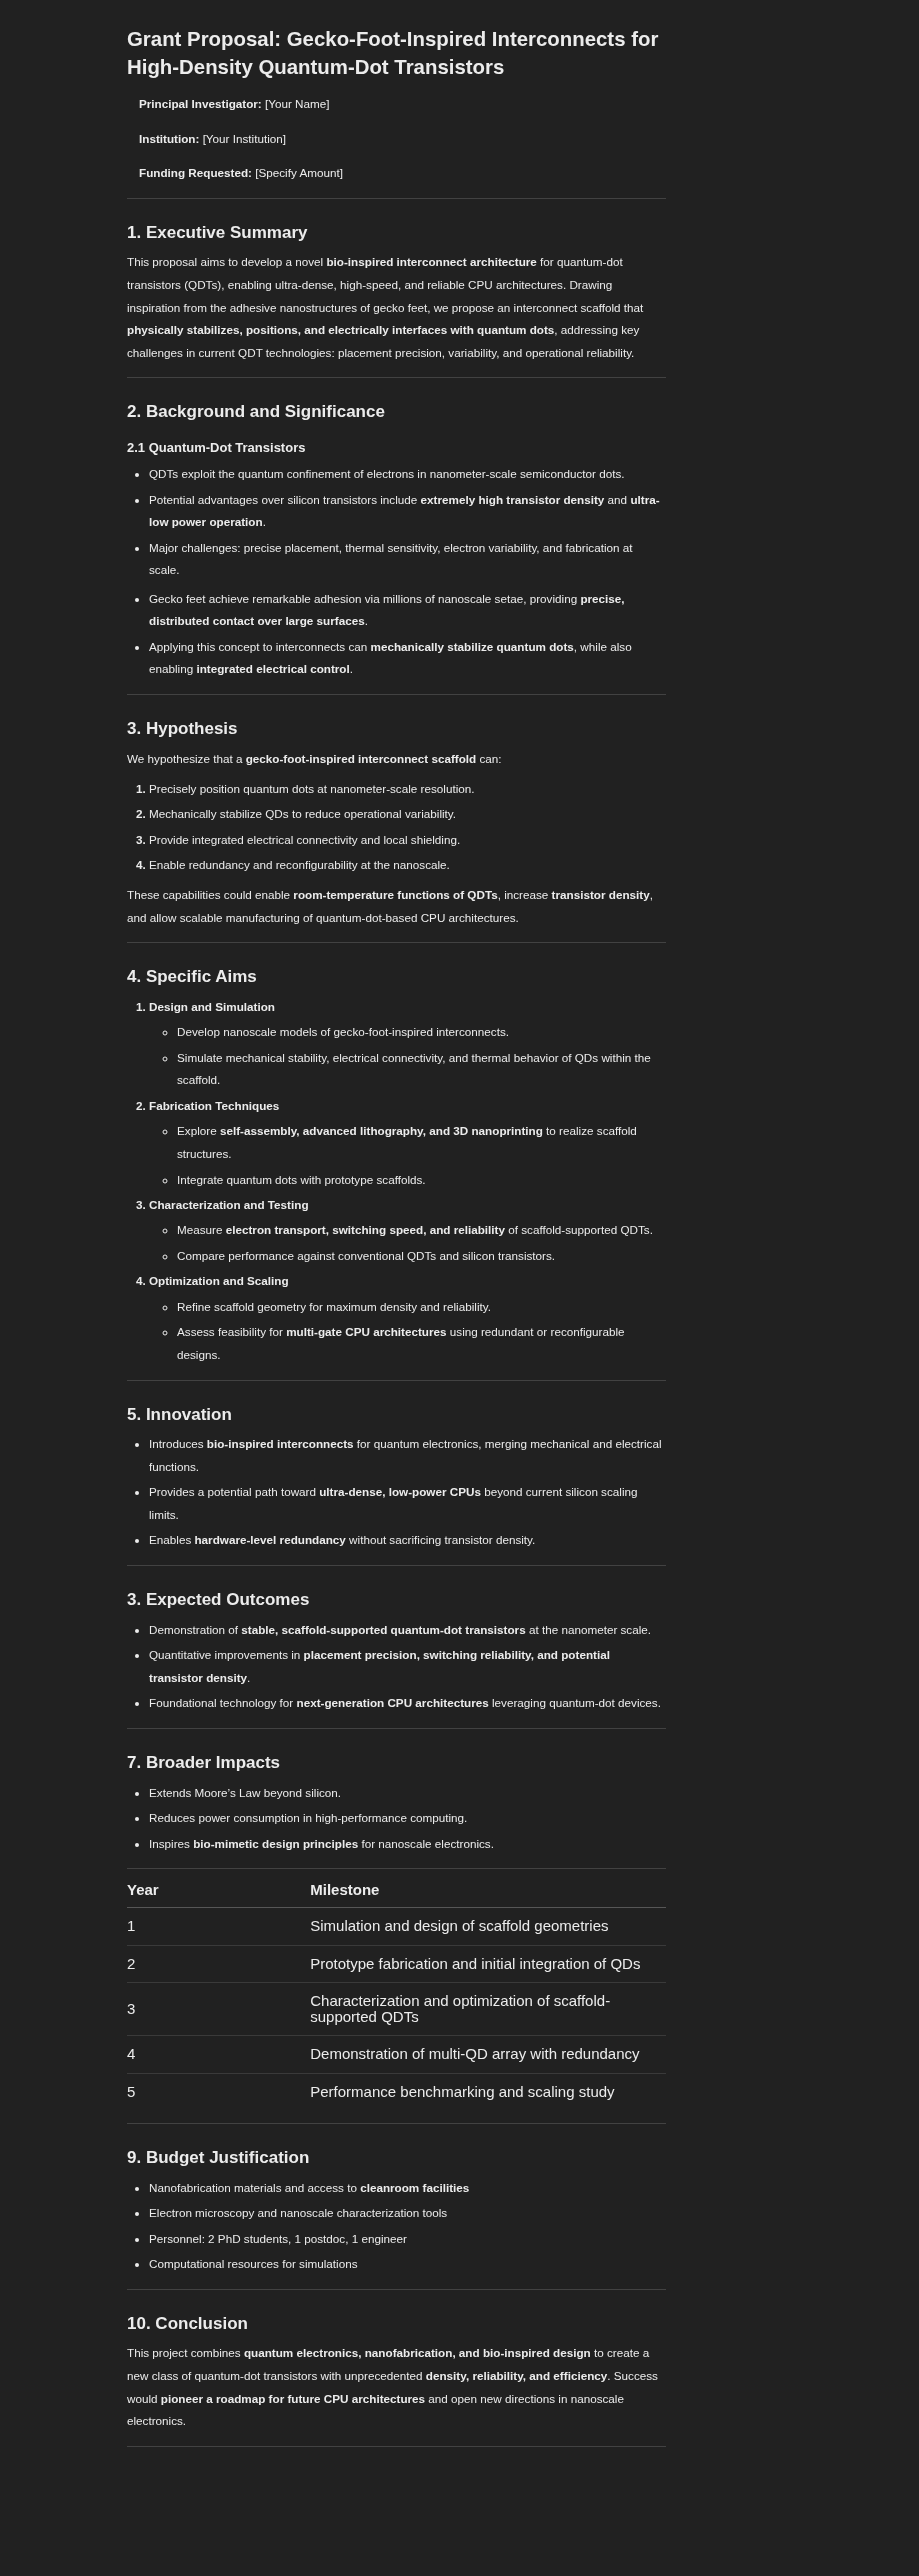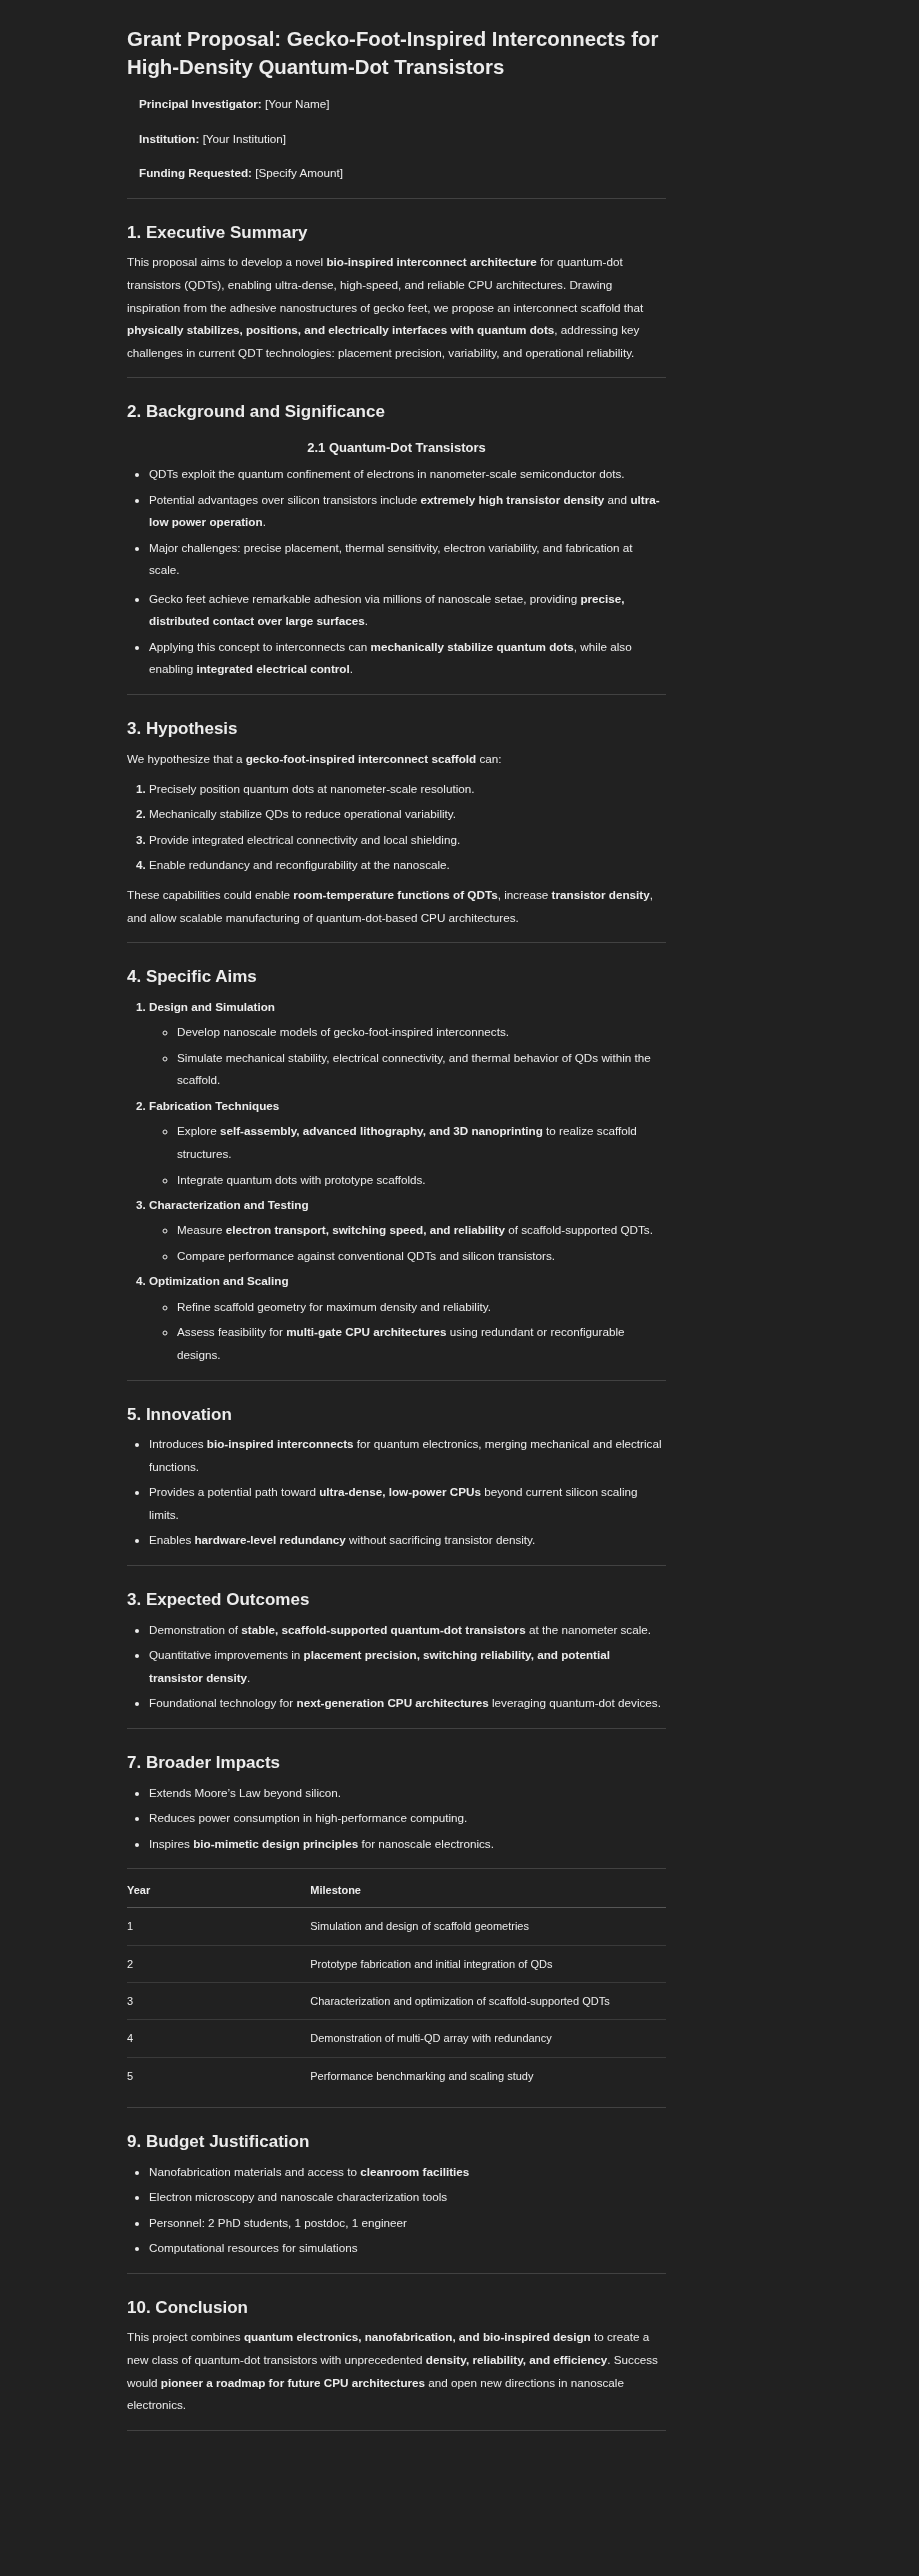--- a/index.html
+++ b/index.html
@@ -42,33 +42,32 @@
     font-size: 17px;
     line-height: 23.4px;
     font-weight: 700;
     margin: 22px 0 7.3px 0;
   }
   h3 {
     font-size: 13px;
     line-height: 19px;
     font-weight: 700;
     margin: 14.6px 0 4.4px 0;
-    text-align: center;
   }
   p { margin: 7.3px 0; }
   ul, ol { margin: 5.8px 0; padding-left: 22px; }
   li { margin: 2.9px 0; }
   li::marker { font-weight: 600; }
   ul li::marker { font-weight: normal; }
   li ul { padding-left: 28px; margin: 2.9px 0; }
   table {
     width: 100%;
     border-collapse: collapse;
     margin: 11.7px 0 10.2px 0;
-    font-size: 11px;
+    font-size: 15px;
     line-height: 16px;
   }
   th {
     text-align: left;
     font-weight: 700;
     padding: 1.5px 11.7px 8.8px 0;
     border-bottom: 0.7px solid var(--thborder);
   }
   td { padding: 10.2px 11.7px 10.2px 0; }
   tbody tr + tr td { border-top: 0.7px solid var(--tdborder); }

